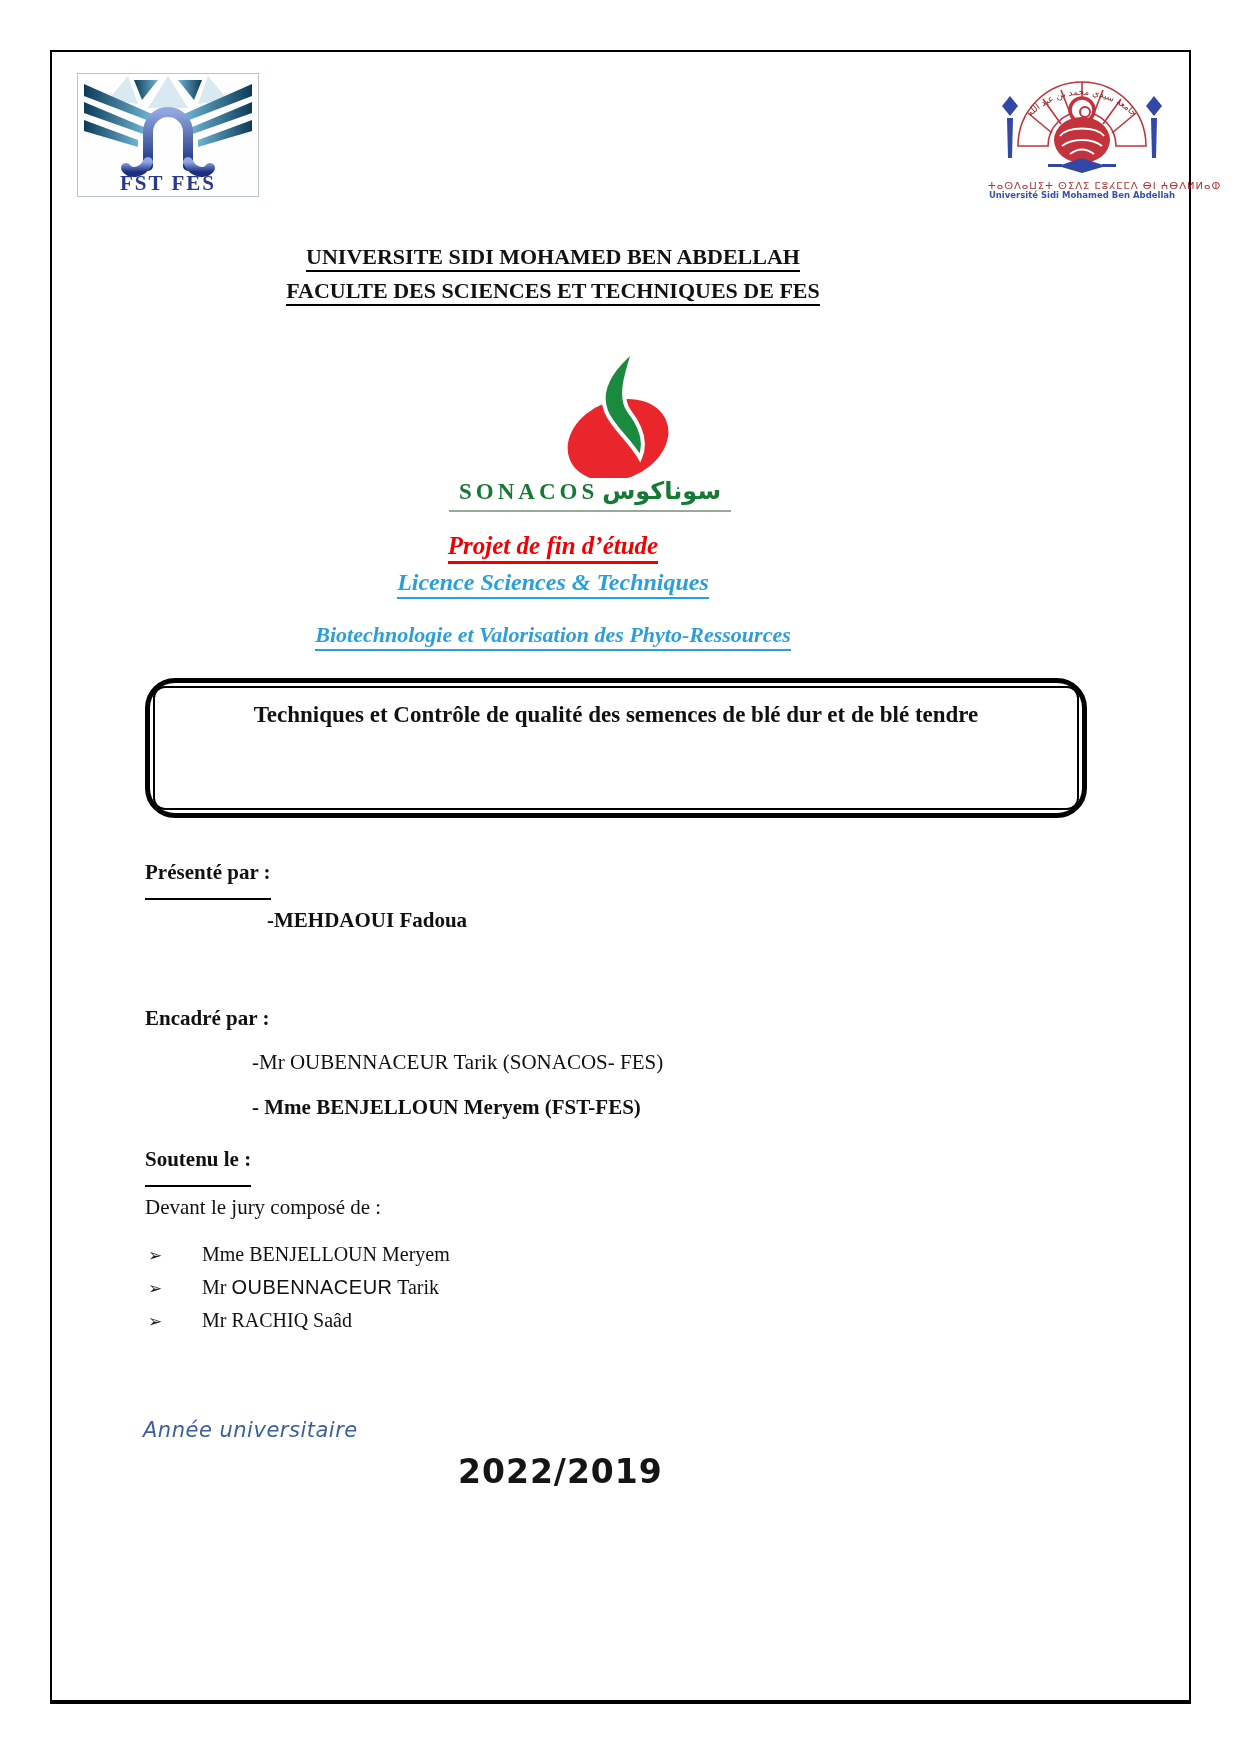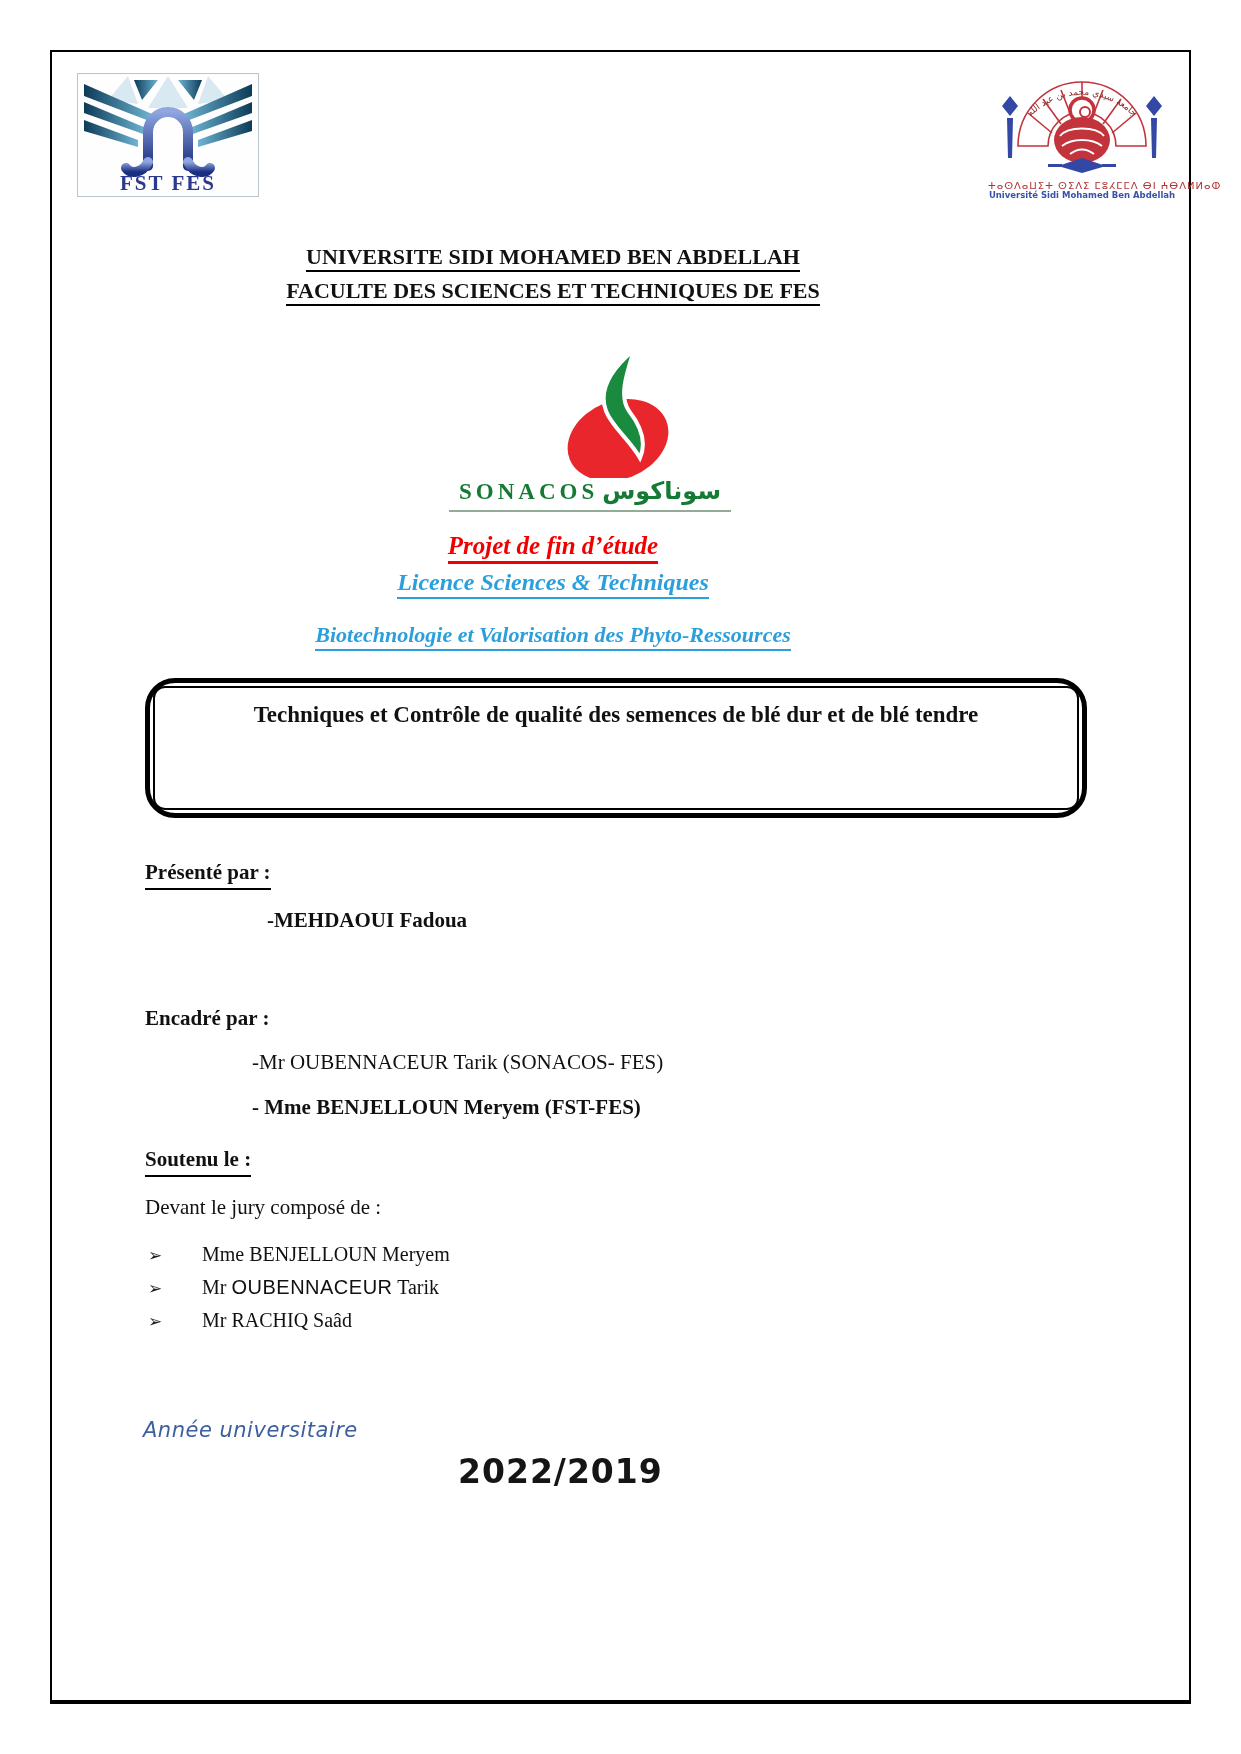--- a/index.html
+++ b/index.html
@@ -37,21 +37,21 @@
   .specialty .u{border-bottom:2px solid #2b9fdc;padding-bottom:2px;}
 
   
   .title-box{left:145px;top:678px;width:932px;height:130px;border:5px solid #000;border-radius:30px;}
   .title-box .inner{position:absolute;left:3px;top:3px;right:3px;bottom:3px;border:2px solid #000;border-radius:12px;}
   .title-text{position:absolute;left:50%;top:14px;transform:translateX(-50%);width:820px;
               text-align:center;font-size:23px;font-weight:bold;line-height:36px;}
 
   
   .lbl{font-size:21px;font-weight:bold;}
-  .ul{border-bottom:2px solid #000;padding-bottom:4px;}
+  .ul{border-bottom:2px solid #000;padding-bottom:14px;}
   .presented-label{left:145px;top:860px;}
   .presented-name{left:267px;top:908px;font-size:21px;font-weight:bold;}
   .supervised-label{left:145px;top:1006px;}
   .sup1{left:252px;top:1050px;font-size:21px;font-weight:normal;}
   .sup2{left:252px;top:1095px;font-size:21px;font-weight:bold;}
   .defense-label{left:145px;top:1147px;}
   .jury-intro{left:145px;top:1195px;font-size:21px;}
 
   .jury-list{left:148px;top:1238px;font-size:20px;}
   .jury-row{height:33px;line-height:33px;white-space:nowrap;}

